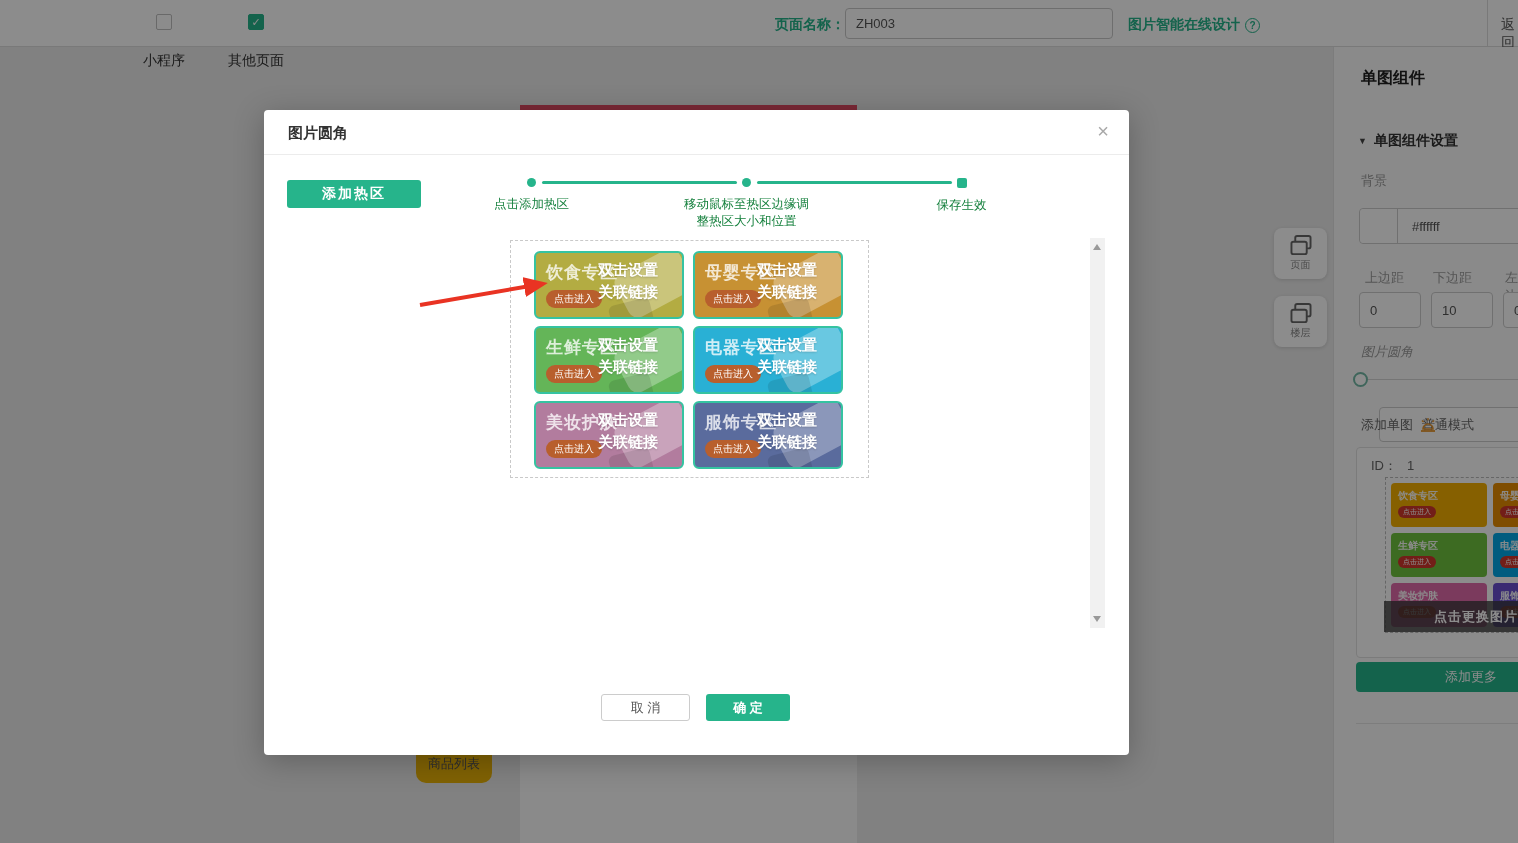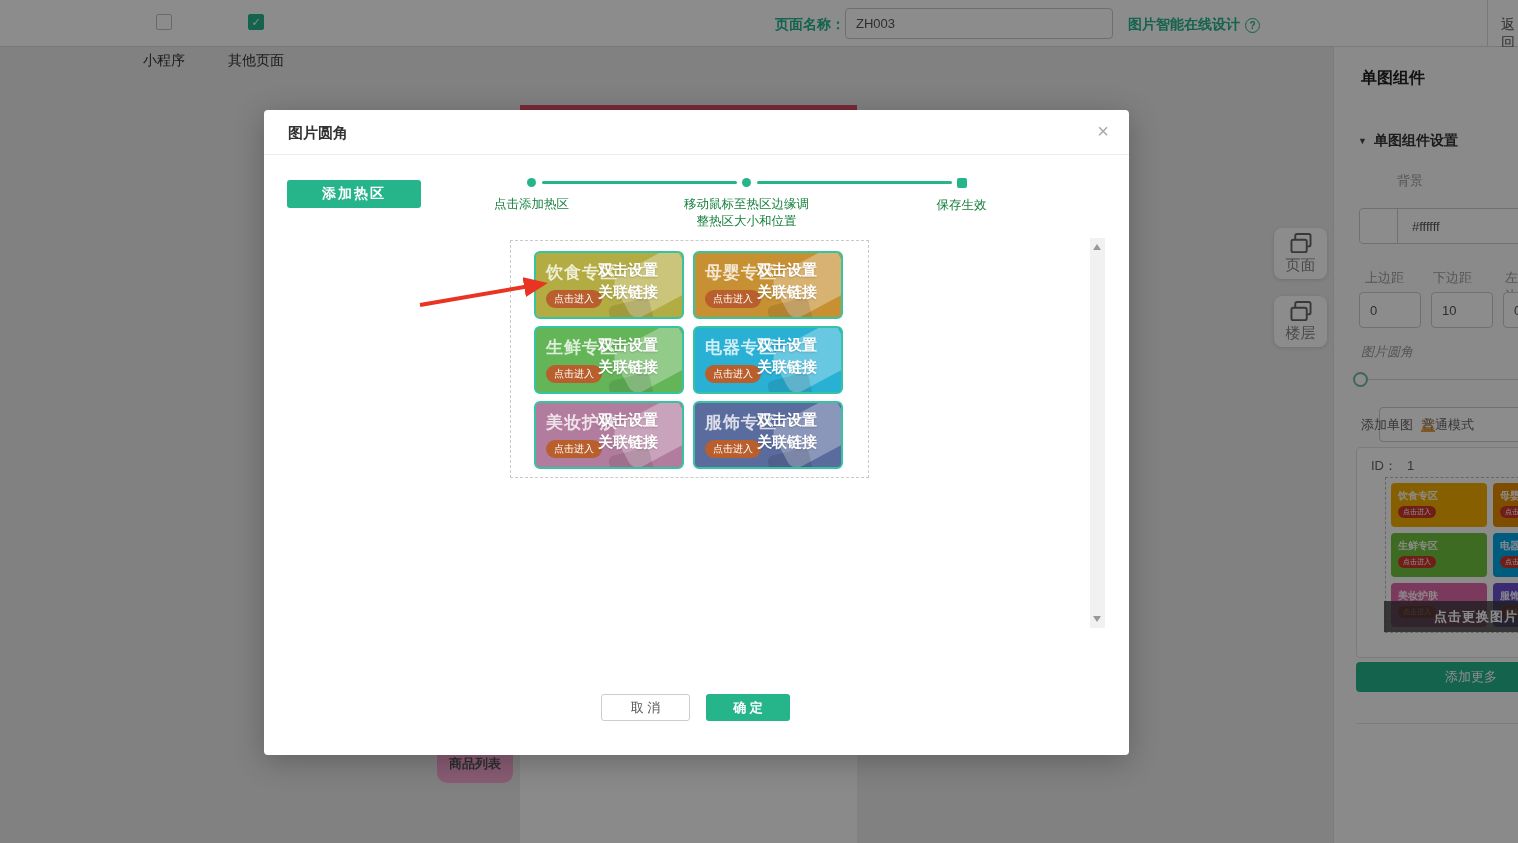--- a/index.html
+++ b/index.html
@@ -23,27 +23,27 @@
   .design-link { position:absolute; left:1128px; top:16px; font-size:14px; font-weight:bold;
     color:#26b48b; display:flex; align-items:center; gap:5px; cursor:pointer; }
   .help-circle { width:15px; height:15px; border:1.5px solid #26b48b; border-radius:50%;
     font-size:10px; font-weight:bold; display:inline-flex; align-items:center; justify-content:center; }
   .topbar-divider { position:absolute; left:1487px; top:0; width:1px; height:47px; background:#ddd; }
   .back-link { position:absolute; left:1501px; top:16px; font-size:14px; color:#555; cursor:pointer; }
   
   .canvas-area { position:absolute; left:0; top:47px; width:1333px; height:796px; background:#ececec; }
   .preview-panel { position:absolute; left:520px; top:58px; width:337px; height:738px; background:#fbfbfb; }
   .preview-red-bar { position:absolute; left:520px; top:58px; width:337px; height:6px; background:#e04a63; }
-  .product-pill { position:absolute; left:437px; top:698px; width:76px; height:38px; background:#f9a8d4;
-    border-radius:10px; font-size:13px; color:#555; display:flex; align-items:center; justify-content:center;font-weight:bold; }
+  .product-pill { position:absolute; left:416px; top:698px; width:76px; height:38px; background:#eab308;
+    border-radius:10px; font-size:13px; color:#555; display:flex; align-items:center; justify-content:center; }
   
   .float-btn { position:absolute; width:53px; height:51px; background:#ffffff; border-radius:8px;
     box-shadow:0 1px 4px rgba(0,0,0,.15); display:flex; flex-direction:column; align-items:center;
     justify-content:center; gap:2px; z-index:3; cursor:pointer; }
-  .float-btn .fb-label { font-size:15px; color:#888; }
+  .float-btn .fb-label { font-size:10px; color:#888; }
   
   .sidebar { position:absolute; left:1333px; top:47px; width:185px; height:796px; background:#fcfcfc;
     border-left:1px solid #e2e2e2; overflow:hidden; z-index:2; }
   .sb-title { position:absolute; left:27px; top:21px; font-size:16px; font-weight:bold; color:#222; }
   .sb-settings { position:absolute; left:24px; top:85px; font-size:14px; font-weight:bold; color:#333;
     display:flex; align-items:center; gap:7px; cursor:pointer; }
   .sb-settings .tri { font-size:9px; color:#444; }
   .sb-label { position:absolute; font-size:13px; color:#9a9a9a; }
   .color-row { position:absolute; left:25px; top:161px; width:212px; height:36px; border:1px solid #ccc;
     border-radius:4px; background:#fff; display:flex; align-items:center; }
@@ -165,21 +165,21 @@
   </svg>
   <span class="fb-label">楼层</span>
 </div>
 
 <div class="sidebar">
   <div class="sb-title">单图组件</div>
   <div class="sb-settings">
     <span class="tri">▼</span>
     <span>单图组件设置</span>
   </div>
-  <div class="sb-label" style="left:27px; top:125px;margin-left:36px;">背景</div>
+  <div class="sb-label" style="left:27px; top:125px;">背景</div>
   <div class="color-row">
     <div class="color-swatch"></div>
     <div class="color-value">#ffffff</div>
   </div>
   <span class="m-label" style="left:31px">上边距</span>
   <span class="m-label" style="left:99px">下边距</span>
   <span class="m-label" style="left:171px">左边距</span>
   <input class="m-input" style="left: 25px;" value="0">
   <input class="m-input" style="left: 97px;" value="10">
   <input class="m-input" style="left: 169px;" value="0">

